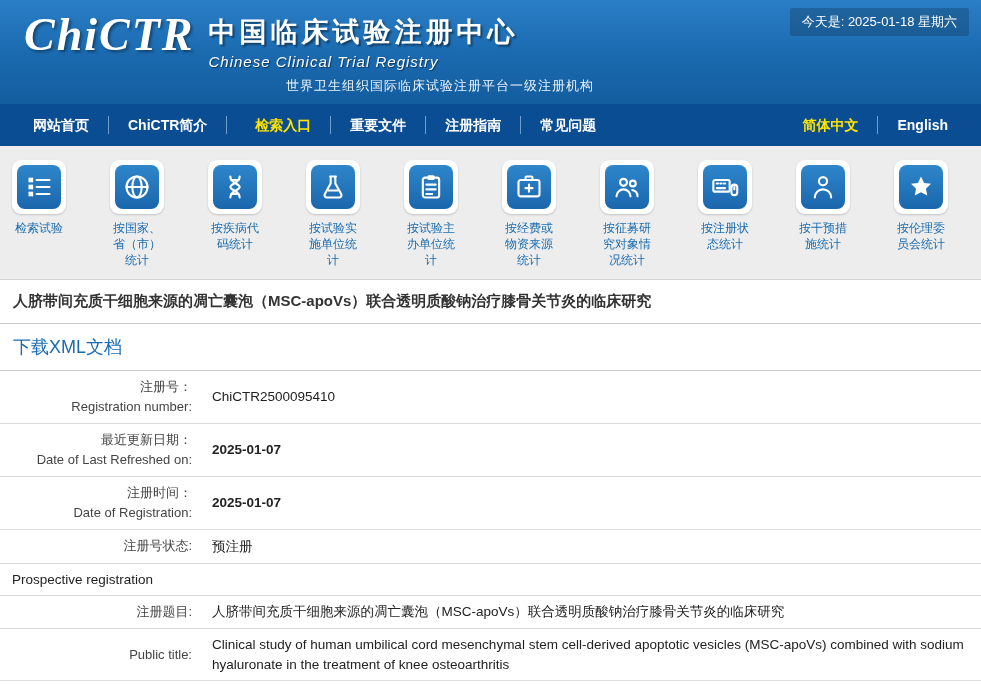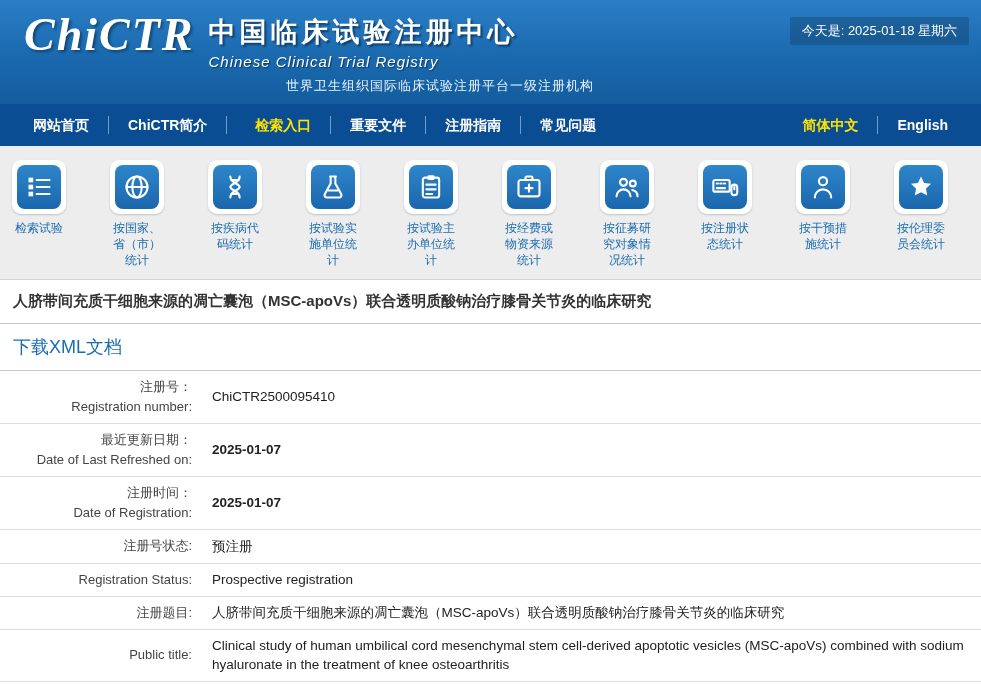--- a/index.html
+++ b/index.html
@@ -10,21 +10,21 @@
   .header{position:relative;height:104px;color:#fff;
     background:linear-gradient(180deg,#2a7ec5 0%,#1a69af 55%,#135d9e 100%);}
   .brand{display:flex;align-items:flex-start;padding:10px 0 0 24px;}
   .logo{font-family:"Liberation Serif","DejaVu Serif",serif;font-size:46px;font-weight:bold;
     font-style:italic;letter-spacing:2px;line-height:1.1;cursor:pointer;
     text-shadow:2px 2px 3px rgba(0,0,0,.4);}
   .titles{margin-left:14px;padding-top:4px;}
   .title-cn{font-size:27px;font-weight:bold;letter-spacing:4px;text-shadow:2px 2px 2px rgba(0,0,0,.45);}
   .title-en{font-size:15px;font-style:italic;letter-spacing:1px;margin-top:3px;text-shadow:1px 1px 1px rgba(0,0,0,.45);}
   .who{position:absolute;left:286px;bottom:9px;font-size:13px;color:#eaf3fb;letter-spacing:1px;}
-  .date{position:absolute;top:17px;right:12px;font-size:13px;background:rgba(0,0,0,.18);
+  .date{position:absolute;top:8px;right:12px;font-size:13px;background:rgba(0,0,0,.18);
     padding:5px 12px;border-radius:2px;}
 
   
   .nav{height:42px;background:#0b4d92;display:flex;align-items:center;padding:0 14px;}
   .nav-left{display:flex;align-items:center;flex:1;}
   .nav-item{font-size:14px;font-weight:bold;color:#fff;padding:0 19px;line-height:18px;cursor:pointer;white-space:nowrap;}
   .nav-left .nav-item + .nav-item{border-left:1px solid #6f9ecb;}
   .nav-item.active{color:#ffe400;padding-left:28px;}
   .nav-right{display:flex;align-items:center;}
   .nav-right .nav-item + .nav-item{border-left:1px solid #6f9ecb;}
@@ -271,24 +271,20 @@
 
   <div class="trow">
     <div class="tlabel">
       <span>注册号状态:</span>
 
     </div>
     <div class="tvalue">预注册</div>
   </div>
 
   <div class="trow">
-    <div class="tlabel">
-      <span>Registration Status:</span>
-
-    </div>
     <div class="tvalue">Prospective registration</div>
   </div>
 
   <div class="trow">
     <div class="tlabel">
       <span>注册题目:</span>
 
     </div>
     <div class="tvalue">人脐带间充质干细胞来源的凋亡囊泡（MSC-apoVs）联合透明质酸钠治疗膝骨关节炎的临床研究</div>
   </div>

